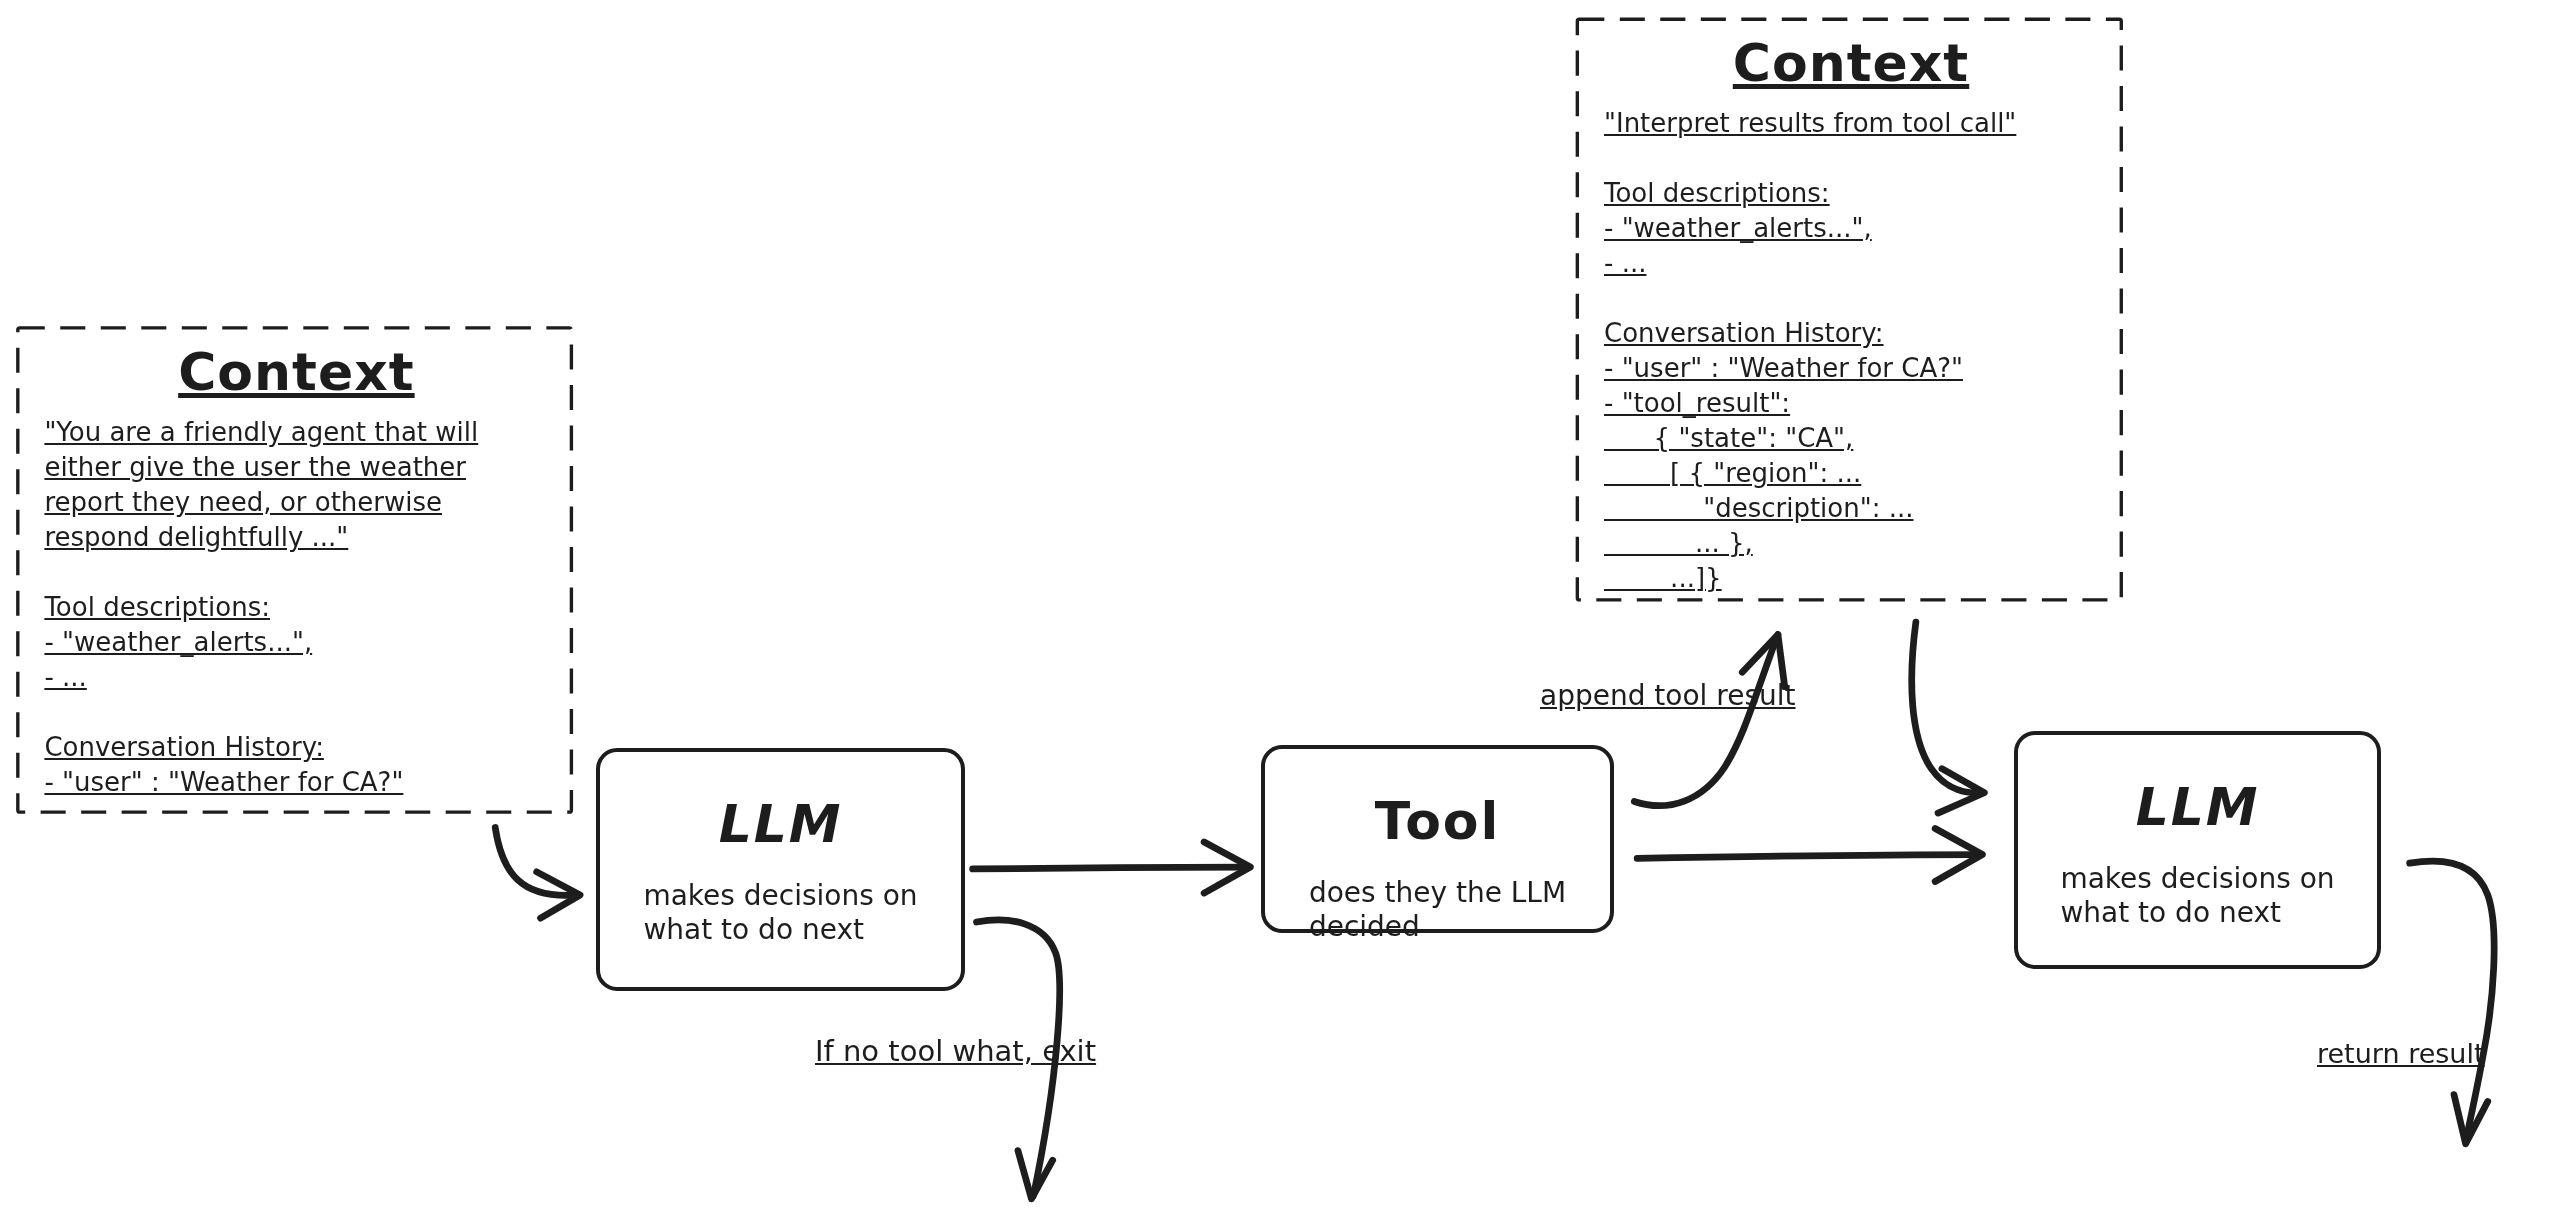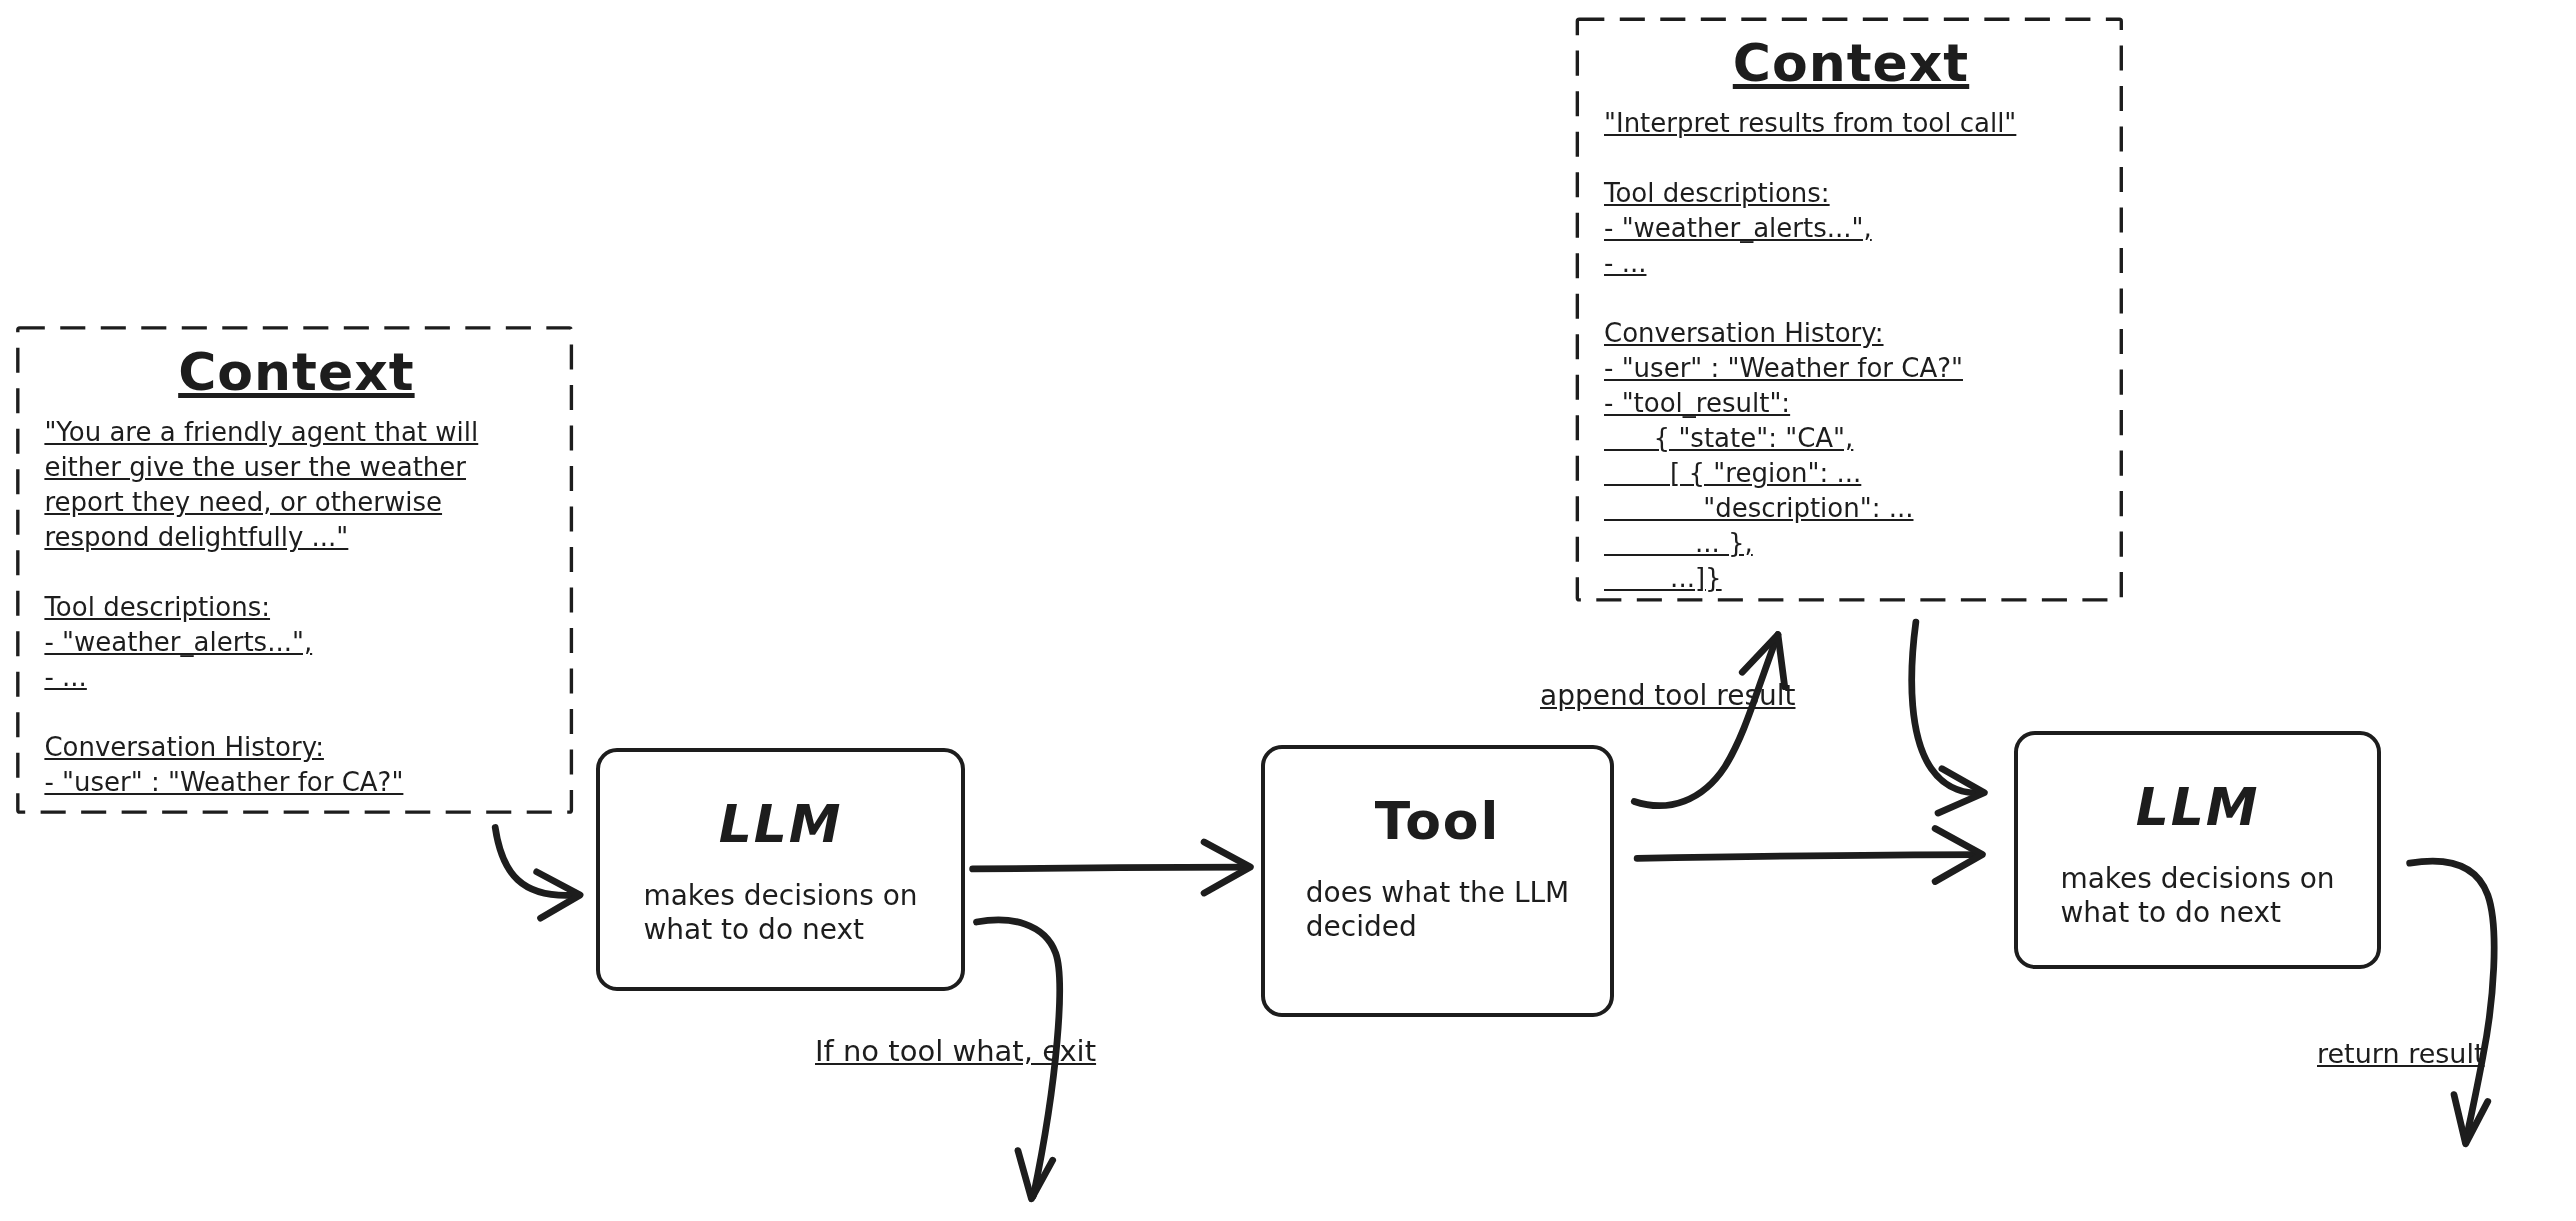--- a/index.html
+++ b/index.html
@@ -135,23 +135,23 @@
            ... },
         ...]}</div>
   </div>
 
   <div class="node" style="left:596px; top:748px; width:369px; height:243px;">
     <div class="node-title slant">LLM</div>
     <div class="node-sub">makes decisions on
 what to do next</div>
   </div>
 
-  <div class="node" style="left:1261px; top:745px; width:353px; height:272px;">
+  <div class="node" style="left:1261px; top:745px; width:353px; height:188px;">
     <div class="node-title">Tool</div>
-    <div class="node-sub">does what the LLM
+    <div class="node-sub">does they the LLM
 decided</div>
   </div>
 
   <div class="node" style="left:2014px; top:731px; width:367px; height:238px;">
     <div class="node-title slant">LLM</div>
     <div class="node-sub">makes decisions on
 what to do next</div>
   </div>
 
   <div class="edge-label" style="left:1540px; top:679px;">append tool result</div>

